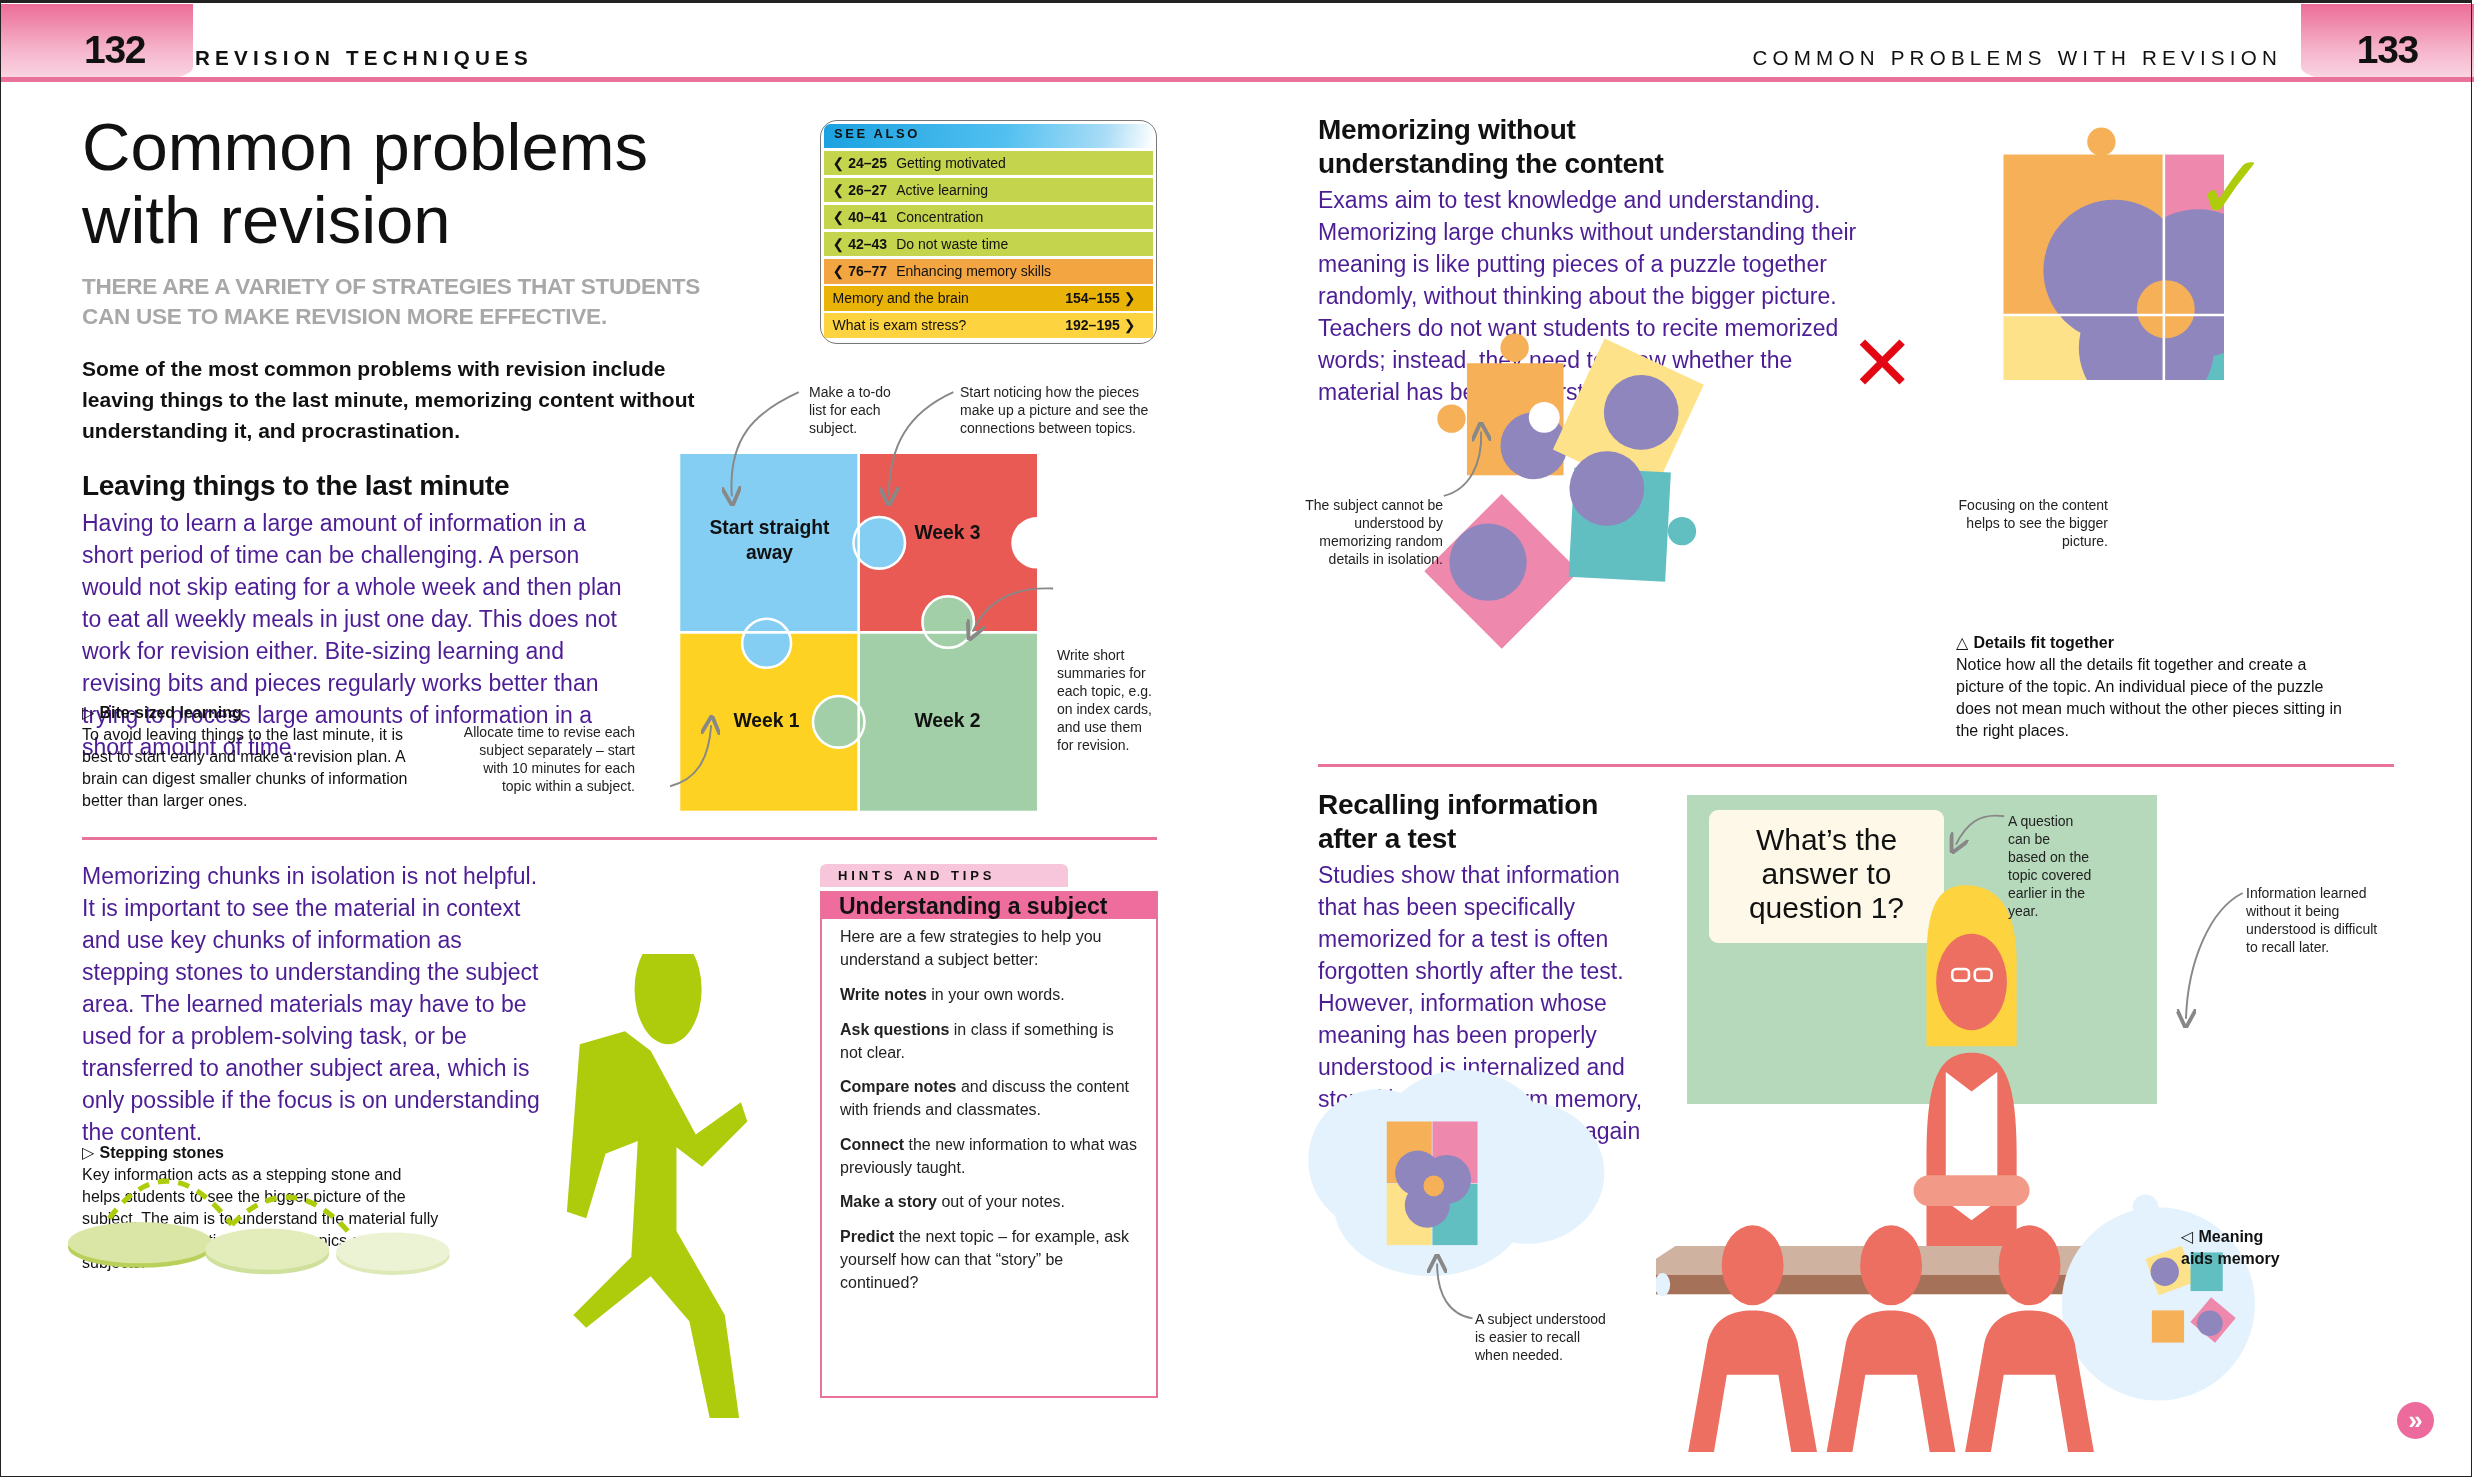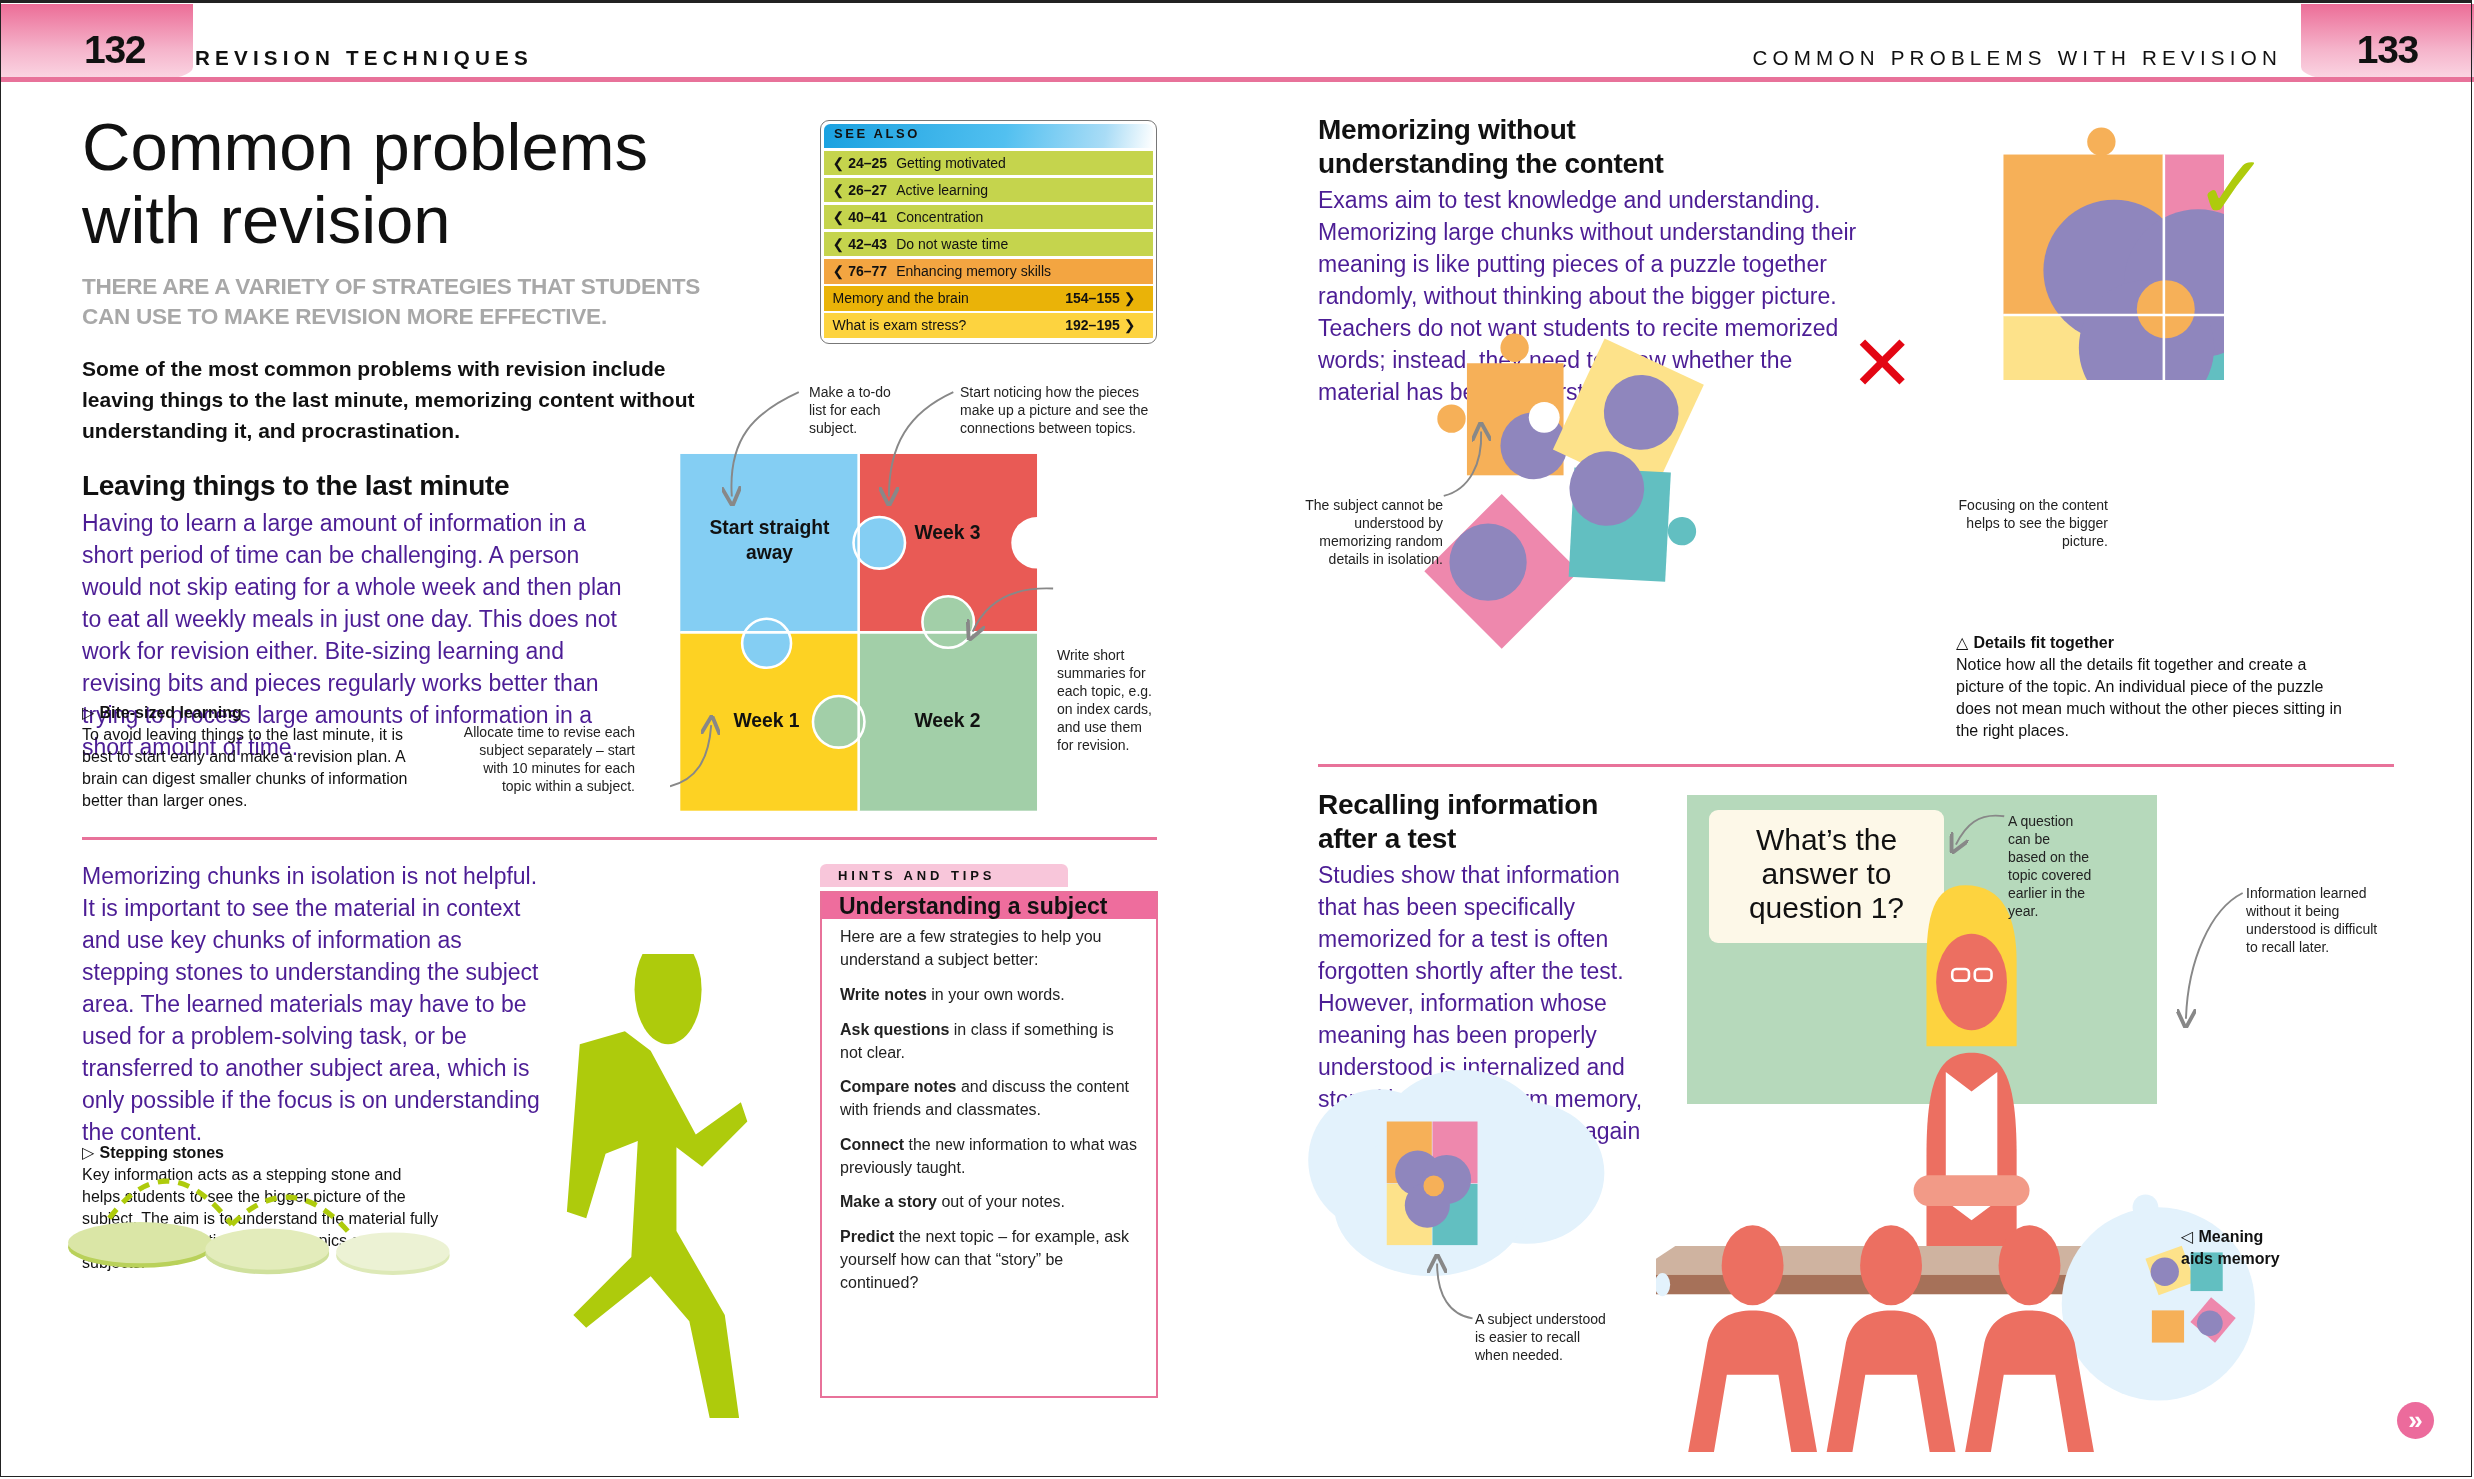--- a/index.html
+++ b/index.html
@@ -19,21 +19,21 @@
   .title{position:absolute;left:82px;top:110px;font-size:67px;line-height:73px;font-weight:normal;}
   .standfirst{position:absolute;left:82px;top:272px;width:644px;font-size:22.6px;line-height:30px;color:#a8a8a8;font-weight:bold;text-transform:uppercase;letter-spacing:-0.3px;}
   .intro{position:absolute;left:82px;top:353px;width:657px;font-size:21px;line-height:31px;font-weight:bold;}
   h2{margin:0;font-size:28px;font-weight:bold;line-height:34px;letter-spacing:-0.3px;}
   .body{font-size:23px;line-height:32px;color:#4c1d95;}
   .cap{font-size:14px;line-height:18px;color:#222;}
   .sub-h{font-size:16px;font-weight:bold;line-height:22px;}
   .sub-b{font-size:16px;line-height:22px;}
   .tri{font-weight:normal;margin-right:5.2px;}
   
-  .seealso{position:absolute;left:820px;top:120px;width:335px;height:222px;border:1.3px solid #777;border-radius:9px;background:#fff;overflow:hidden;}
+  .seealso{position:absolute;left:820px;top:120px;width:335px;height:222px;border:1.3px solid #777;border-radius:17px;background:#fff;overflow:hidden;}
   .sa-head{height:24.5px;background:linear-gradient(100deg,#1aa1e0 0%,#52c0f0 55%,#a9dcf6 85%,#fff 100%);font-size:13px;font-weight:bold;letter-spacing:2.6px;padding:2.6px 0 0 10.3px;box-sizing:border-box;margin:2.6px;border-radius:6.4px 6.4px 0 0;}
   .sa-row{height:24.5px;margin:2.6px 2.6px 1.9px 2.6px;font-size:14px;line-height:24.5px;padding:0 9px;display:flex;justify-content:space-between;}
   .sa-row b{margin-right:9px;}
   .pc{position:absolute;font-weight:bold;font-size:19.3px;text-align:center;line-height:24.5px;}
   
   .hints-tab{position:absolute;left:820px;top:864px;width:248px;height:23px;background:#f8c6da;border-radius:6.4px 6.4px 0 0;font-size:13px;font-weight:bold;letter-spacing:3.9px;padding:3.9px 0 0 18px;box-sizing:border-box;}
   .hints{position:absolute;left:820px;top:891px;width:338px;height:507px;border:2.6px solid #e8729a;box-sizing:border-box;}
   .hints-title{background:#ee6d9d;height:26px;font-size:23px;font-weight:bold;padding:0 0 0 17px;line-height:26px;}
   .hints-body{padding:6.4px 18px 0 18px;font-size:16px;line-height:23px;color:#222;}
   .hints-body p{margin:0 0 11.6px 0;}

